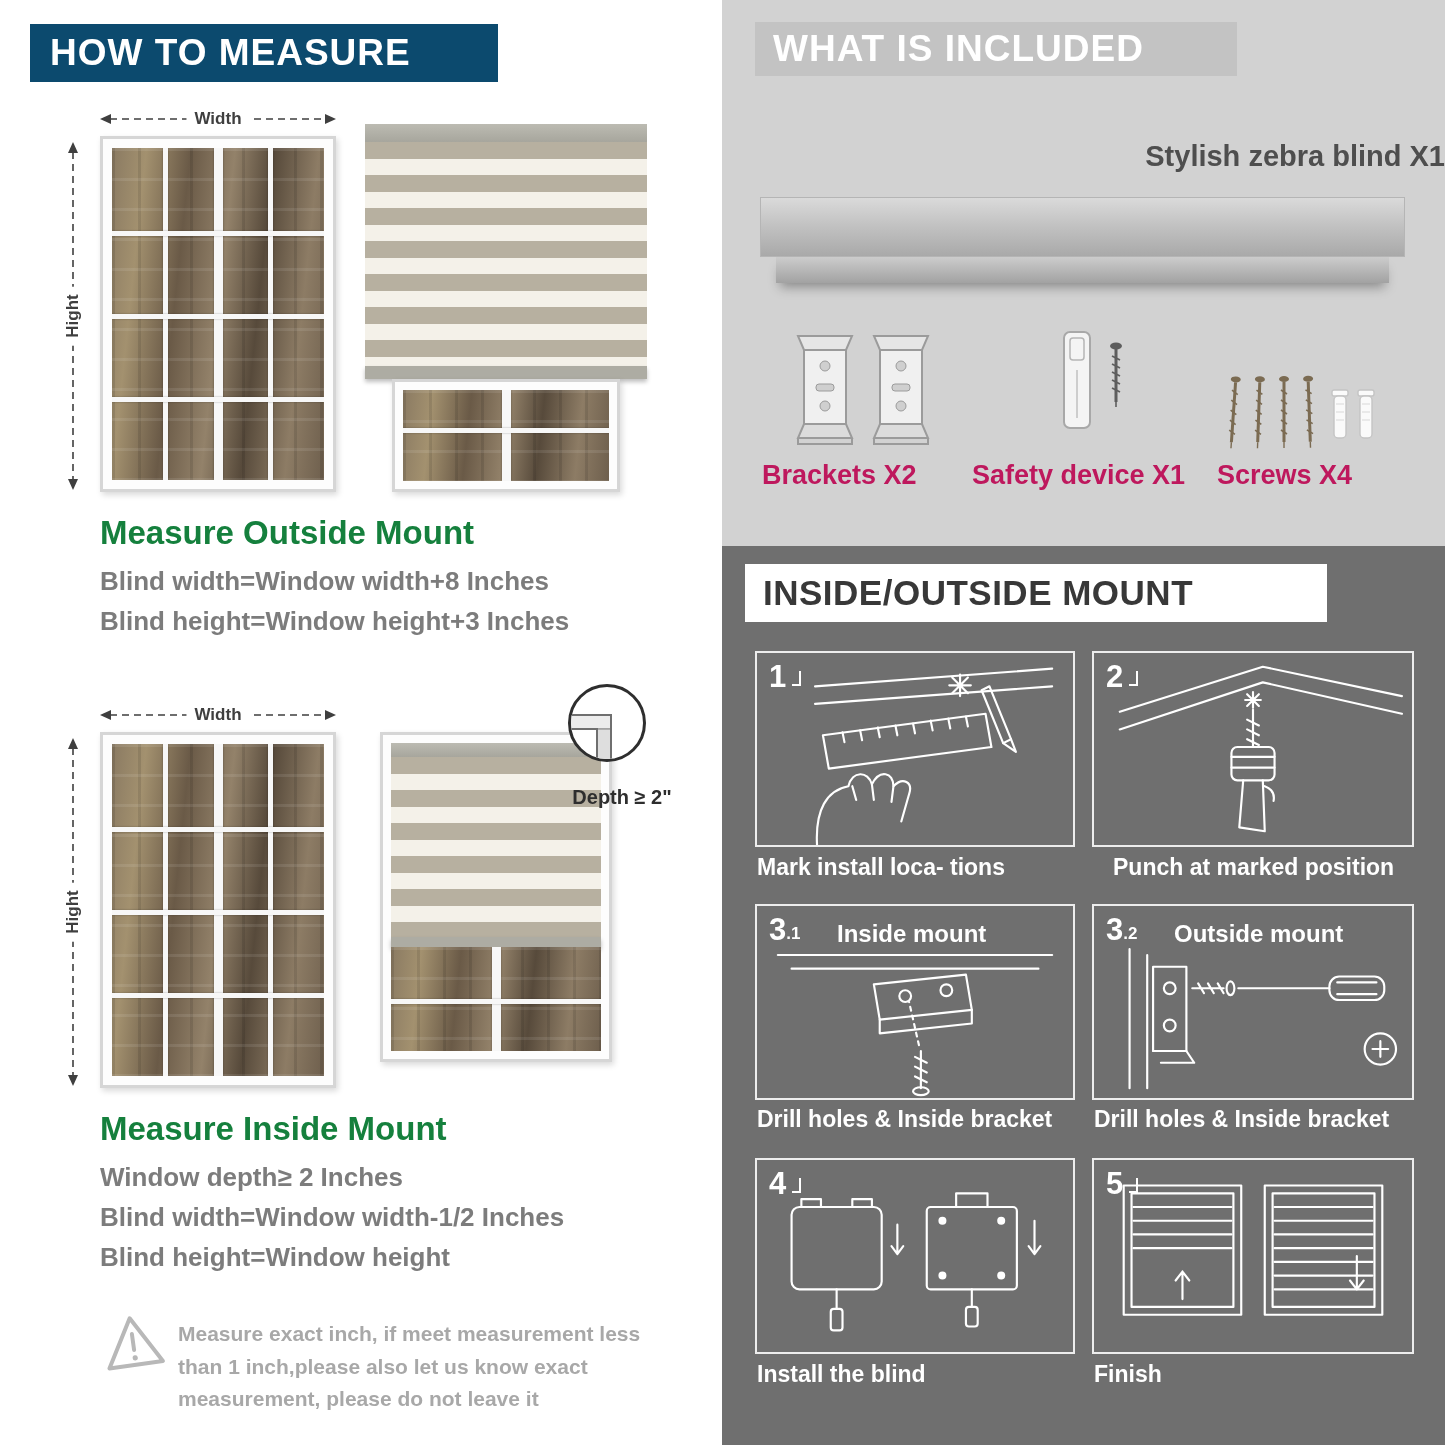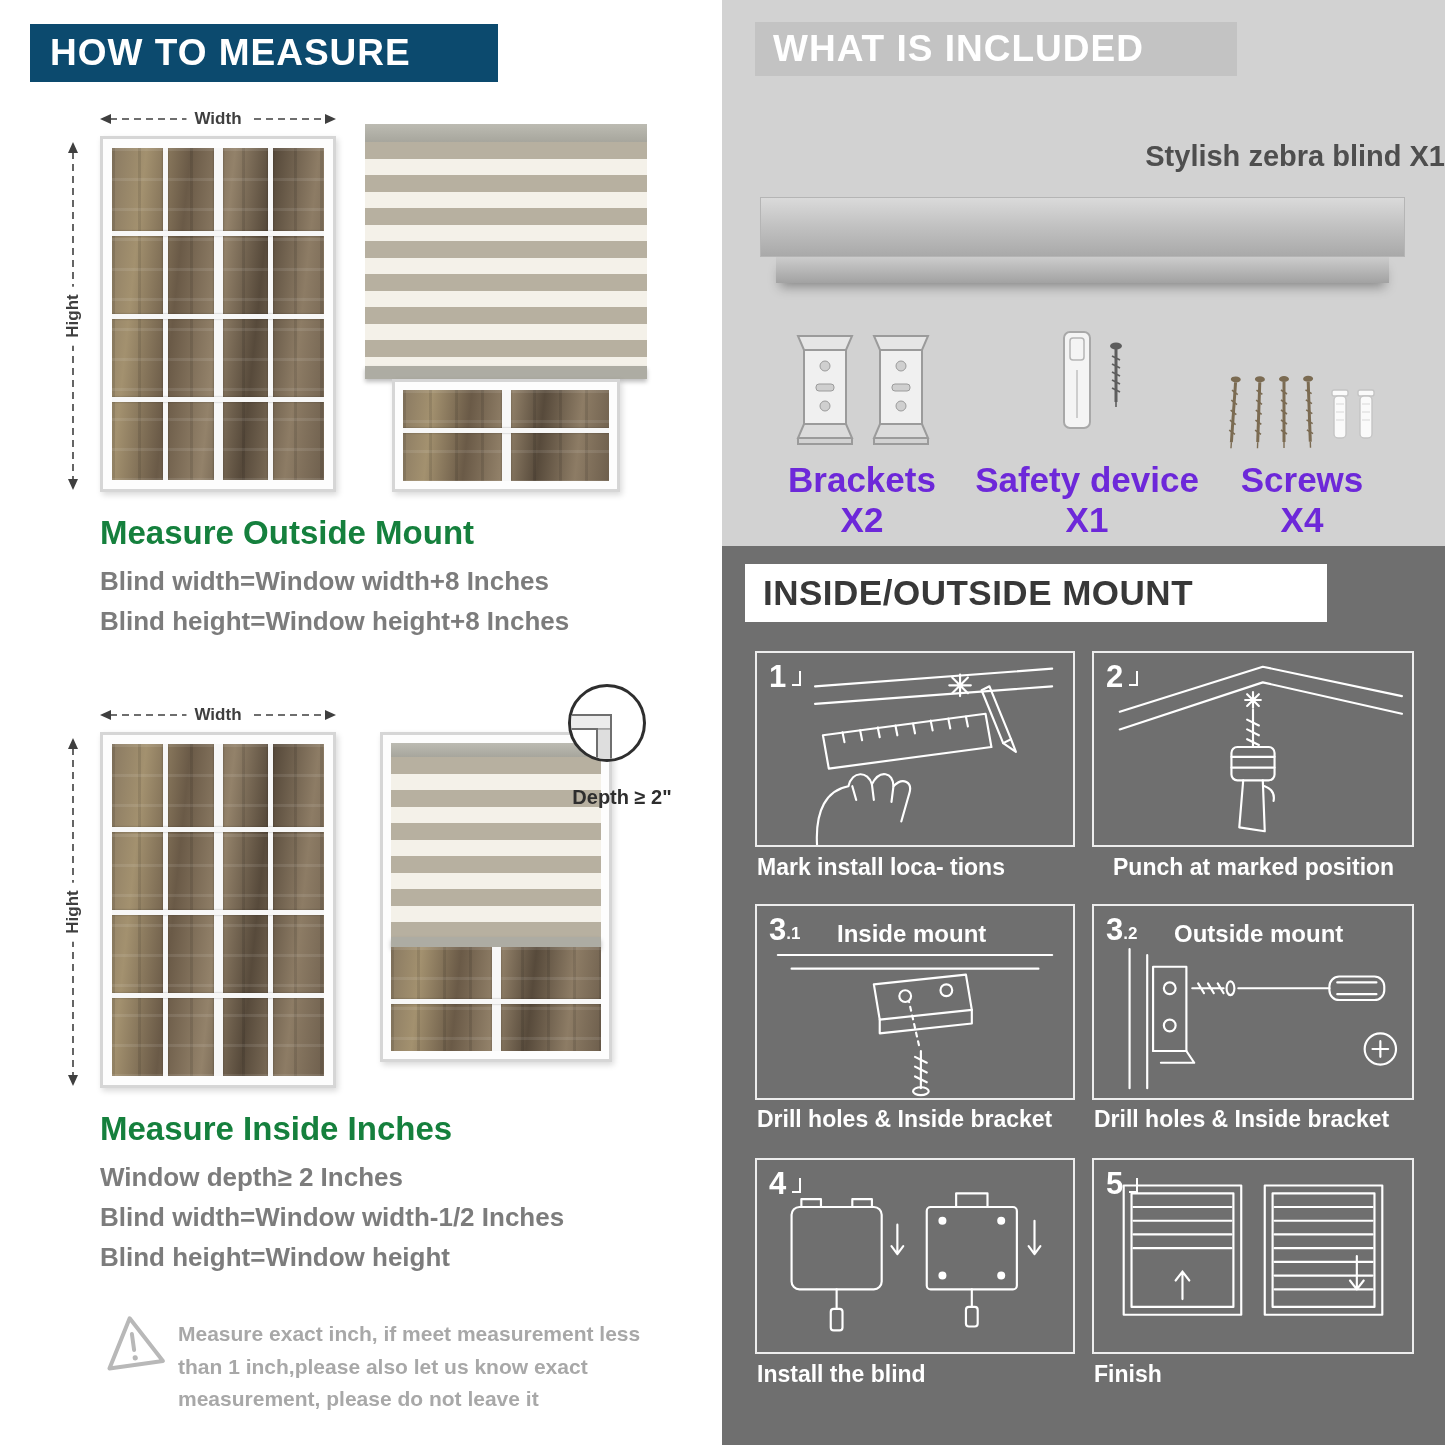--- a/index.html
+++ b/index.html
@@ -46,21 +46,21 @@
   .included-panel  { position:absolute; left:722px; top:0; width:723px; height:546px; background:#d2d2d2; }
   .included-banner { position:absolute; left:33px; top:22px; width:482px; height:54px; background:#c3c3c3;
                      color:#fff; font-size:37px; font-weight:bold; letter-spacing:1px;
                      display:flex; align-items:center; padding-left:18px; }
   .blind-name { position:absolute; left:0; top:140px; width:100%; text-align:right;
                 font-size:29px; font-weight:bold; color:#4e4e4e; }
   .inc-cassette { position:absolute; left:38px; top:197px; width:645px; height:60px;
                   background:linear-gradient(180deg,#dadada 0%,#c3c3c3 45%,#a9a9a9 100%); border:1px solid #b5b5b5; }
   .inc-rail { position:absolute; left:54px; top:257px; width:613px; height:26px;
               background:linear-gradient(180deg,#cccccc,#a2a2a2); box-shadow:0 8px 12px -4px rgba(0,0,0,0.35); }
-  .inc-label { position:absolute; top:460px; font-size:35px; font-weight:bold; color:#6d28d9; text-align:center; }
+  .inc-label { position:absolute; top:460px; font-size:27px; font-weight:bold; color:#be185d; text-align:left; }
 
   
   .mount-panel  { position:absolute; left:722px; top:546px; width:723px; height:899px; background:#6f6f6f; }
   .mount-banner { position:absolute; left:23px; top:18px; width:582px; height:58px; background:#fff;
                   color:#383838; font-size:35px; font-weight:bold; display:flex; align-items:center;
                   padding-left:18px; letter-spacing:0.5px; }
   .step-panel { position:absolute; border:2px solid #ededed; }
   .step-num { position:absolute; top:6px; left:12px; color:#fff; font-weight:bold; font-size:31px; display:flex; }
   .step-sub { font-size:17px; margin-top:12px; }
   .num-mark { display:inline-block; width:9px; height:15px; border-right:2px solid #fff;
@@ -114,21 +114,21 @@
   </div>
   <div class="win" style="left:392px; top:379px; width:228px; height:113px; padding:8px; border-width:3px;">
     <div class="scene">
       <div class="muntin mv center" style="left:calc(50% - 4px);"></div>
       <div class="muntin mh" style="top:42%;"></div>
     </div>
   </div>
 
   <div class="sec-title" style="left:100px; top:514px;">Measure Outside Mount</div>
   <div class="sub-line" style="left:100px; top:566px;">Blind width=Window width+8 Inches</div>
-  <div class="sub-line" style="left:100px; top:606px;">Blind height=Window height+8 Inches</div>
+  <div class="sub-line" style="left:100px; top:606px;">Blind height=Window height+3 Inches</div>
 
   <div class="harrow" style="left:100px; top:708px; width:236px; height:14px;">
     <svg width="236" height="14" viewBox="0 0 236 14">
       <line x1="10" y1="7" x2="226" y2="7" stroke="#3f3f3f" stroke-width="1.6" stroke-dasharray="7 5"></line>
       <polygon points="0,7 11,2 11,12" fill="#3f3f3f"></polygon>
       <polygon points="236,7 225,2 225,12" fill="#3f3f3f"></polygon>
     </svg>
     <span class="arrow-label">Width</span>
   </div>
 
@@ -167,21 +167,21 @@
   <div class="depth-circle" style="left:568px; top:684px; width:78px; height:78px;">
     <svg viewBox="0 0 72 72" width="100%" height="100%">
       <rect x="-6" y="28" width="46" height="14" fill="#ececec" stroke="#9f9f9f" stroke-width="1.5"></rect>
       <rect x="26" y="42" width="14" height="34" fill="#dedede" stroke="#9f9f9f" stroke-width="1.5"></rect>
       <polyline points="-6,28 40,28 40,76" fill="none" stroke="#6f6f6f" stroke-width="2"></polyline>
       <polyline points="-6,42 26,42 26,76" fill="none" stroke="#6f6f6f" stroke-width="2"></polyline>
     </svg>
   </div>
   <div class="depth-label" style="left:552px; top:786px; width:140px;">Depth ≥ 2"</div>
 
-  <div class="sec-title" style="left:100px; top:1110px;">Measure Inside Inches</div>
+  <div class="sec-title" style="left:100px; top:1110px;">Measure Inside Mount</div>
   <div class="sub-line" style="left:100px; top:1162px;">Window depth≥ 2 Inches</div>
   <div class="sub-line" style="left:100px; top:1202px;">Blind width=Window width-1/2 Inches</div>
   <div class="sub-line" style="left:100px; top:1242px;">Blind height=Window height</div>
 
   <svg class="abs" style="left:100px; top:1312px; transform:rotate(-8deg);" width="66" height="60" viewBox="0 0 66 60">
     <path d="M33 6 L60 53 H6 Z" fill="none" stroke="#b8b8b8" stroke-width="4" stroke-linejoin="round"></path>
     <line x1="33" y1="22" x2="33" y2="38" stroke="#b8b8b8" stroke-width="4" stroke-linecap="round"></line>
     <circle cx="33" cy="46" r="2.6" fill="#b8b8b8"></circle>
   </svg>
   <div class="warn-text" style="left:178px; top:1318px;">

